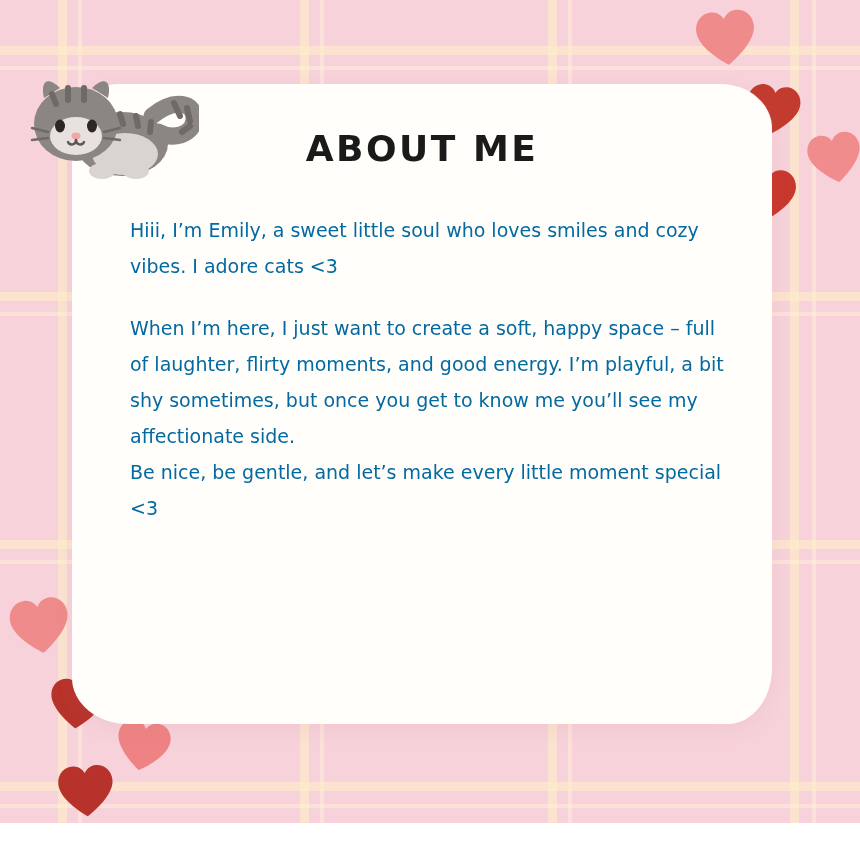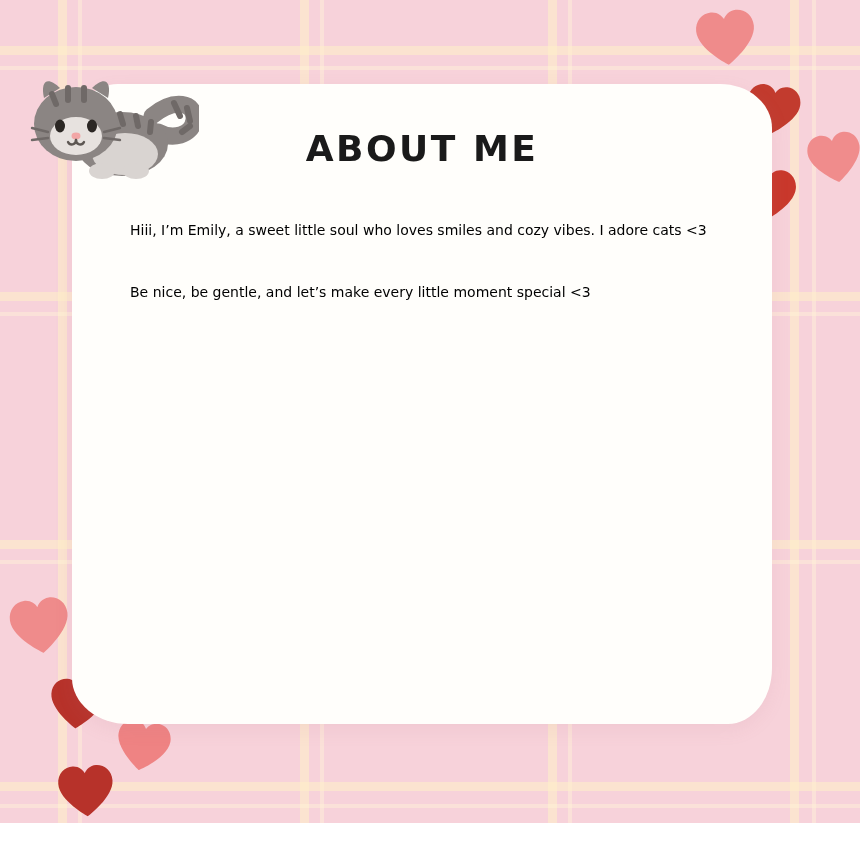--- a/index.html
+++ b/index.html
@@ -61,23 +61,23 @@
     letter-spacing: 2.5px;
     color: #1a1a1a;
   }
 
   #card-body {
     position: absolute;
     left: 58px;
     right: 44px;
     top: 128px;
     font-family: "DejaVu Sans", sans-serif;
-    font-size: 14px;
+    font-size: 19px;
     line-height: 36px;
-    color: #000000;
+    color: #0369a1;
   }
   #card-body p {
     margin: 0 0 26px 0;
   }
   #card-body p.tight {
     margin-bottom: 0;
   }
   #card-body p:last-child {
     margin-bottom: 0;
   }
@@ -169,20 +169,21 @@
   <div class="heart" style="left:56px; top:762px; transform: rotate(-4deg);">
     <svg width="60" height="58" viewBox="0 0 64 60" aria-hidden="true">
       <path d="M32 57C32 57 3 38.5 3 20.5C3 9.5 11 3 19.5 3C26 3 30.5 7.5 32 11C33.5 7.5 38 3 44.5 3C53 3 61 9.5 61 20.5C61 38.5 32 57 32 57Z" fill="#b7322a"></path>
     </svg>
   </div>
 
   <div id="card">
     <div id="card-title">ABOUT ME</div>
     <div id="card-body">
       <p>Hiii, I’m Emily,  a sweet little soul who loves smiles and cozy vibes. I adore cats &lt;3</p>
+      <p class="tight">When I’m here, I just want to create a soft, happy space – full of laughter, flirty moments, and good energy. I’m playful, a bit shy sometimes, but once you get to know me you’ll see my affectionate side.</p>
       <p> Be nice, be gentle, and let’s make every little moment special &lt;3</p>
     </div>
   </div>
 
   <div id="cat">
     <svg width="175" height="145" viewBox="0 0 175 145" aria-hidden="true">
 
       <path d="M128 58 C150 40 172 44 170 62 C168 78 148 82 134 74" fill="none" stroke="#8b8583" stroke-width="17" stroke-linecap="round"></path>
       <path d="M150 45 L156 58" stroke="#6f6967" stroke-width="6" stroke-linecap="round"></path>
       <path d="M163 50 L166 63" stroke="#6f6967" stroke-width="6" stroke-linecap="round"></path>

